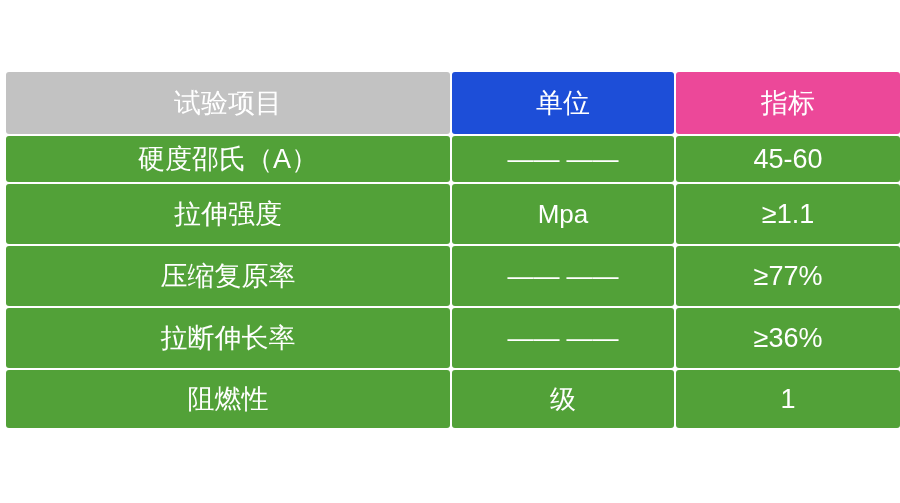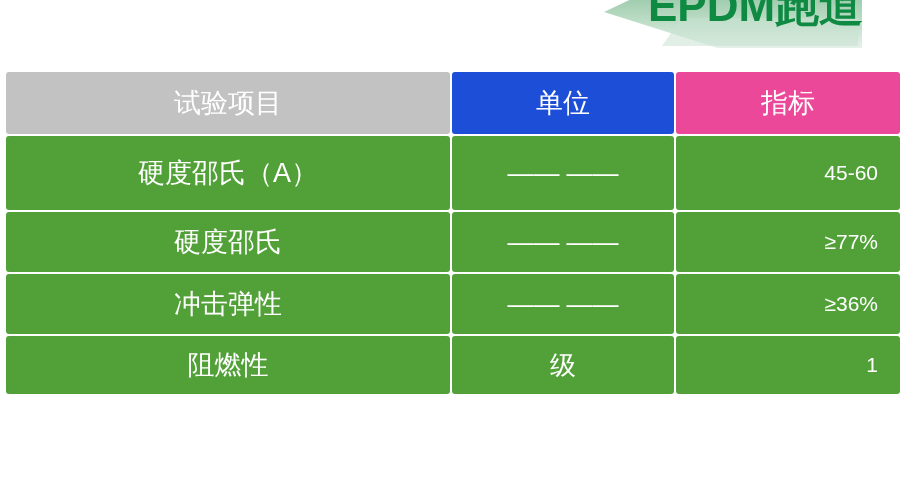--- a/index.html
+++ b/index.html
@@ -75,21 +75,21 @@
   .spec-table col.c-unit { width: 222px; }
   .spec-table col.c-spec { width: 224px; }
 
   .spec-table th,
   .spec-table td {
     height: 60px;
     text-align: center;
     vertical-align: middle;
     color: #ffffff;
     border-radius: 3px;
-    padding: 0 22px;
+    padding: 0 6px;
     white-space: nowrap;
     overflow: hidden;
   }
 
   
   .spec-table thead th {
     height: 62px;
     font-size: 27px;
     font-weight: 400;
   }
@@ -98,35 +98,30 @@
   th.h-spec { background: #ec4899; }
 
   
   .spec-table tbody td {
     background: #52a138;
     font-size: 27px;
     font-weight: 400;
   }
   .spec-table tbody td.cell-item { font-size: 27px; }
   .spec-table tbody td.cell-unit { font-size: 26px; }
-  .spec-table tbody td.cell-spec { font-size: 21px; text-align: right; }
+  .spec-table tbody td.cell-spec { font-size: 27px; }
 
-  .spec-table tbody tr:first-child td { height: 74px; }
+  .spec-table tbody tr:first-child td { height: 46px; }
   .spec-table tbody tr:last-child td { height: 58px; }
 </style>
 </head>
 <body>
 
 <div class="page">
 
-  <div class="watermark">
-    <div class="wm-ribbon"></div>
-    <div class="wm-ribbon2"></div>
-    <div class="wm-text">EPDM跑道</div>
-  </div>
 
   <table class="spec-table">
     <colgroup>
       <col class="c-item">
       <col class="c-unit">
       <col class="c-spec">
     </colgroup>
     <thead>
       <tr>
         <th class="h-item">试验项目</th>
@@ -134,26 +129,31 @@
         <th class="h-spec">指标</th>
       </tr>
     </thead>
     <tbody>
       <tr>
         <td class="cell-item">硬度邵氏（A）</td>
         <td class="cell-unit">—— ——</td>
         <td class="cell-spec">45-60</td>
       </tr>
       <tr>
-        <td class="cell-item">硬度邵氏</td>
+        <td class="cell-item">拉伸强度</td>
+        <td class="cell-unit">Mpa</td>
+        <td class="cell-spec">≥1.1</td>
+      </tr>
+      <tr>
+        <td class="cell-item">压缩复原率</td>
         <td class="cell-unit">—— ——</td>
         <td class="cell-spec">≥77%</td>
       </tr>
       <tr>
-        <td class="cell-item">冲击弹性</td>
+        <td class="cell-item">拉断伸长率</td>
         <td class="cell-unit">—— ——</td>
         <td class="cell-spec">≥36%</td>
       </tr>
       <tr>
         <td class="cell-item">阻燃性</td>
         <td class="cell-unit">级</td>
         <td class="cell-spec">1</td>
       </tr>
     </tbody>
   </table>

